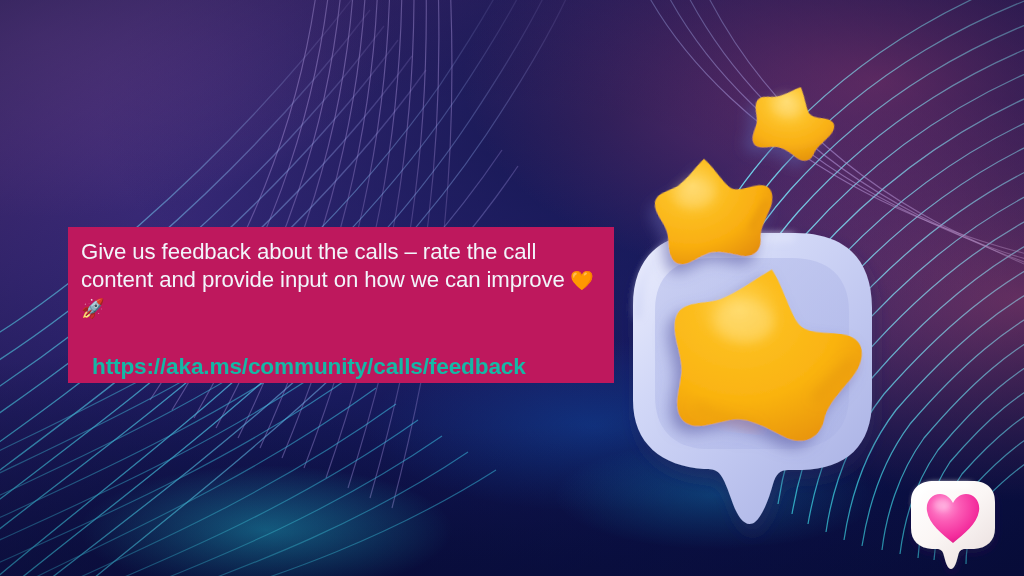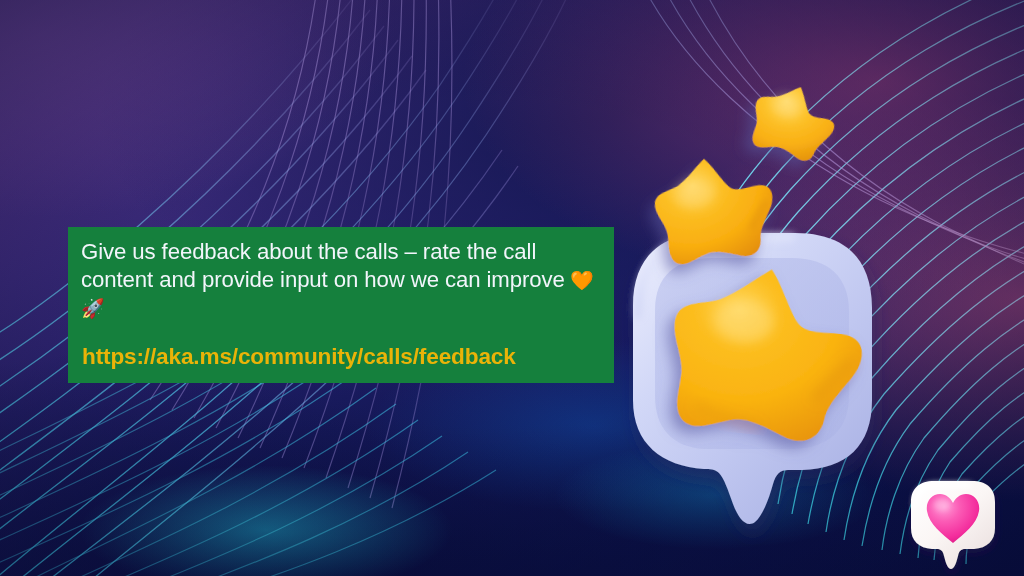--- a/index.html
+++ b/index.html
@@ -56,46 +56,46 @@
   .bg-lines { mix-blend-mode: screen; }
   .bg-lines svg { display: block; width: 100%; height: 100%; }
 
   
   #text-card {
     position: absolute;
     left: 68px;
     top: 227px;
     width: 546px;
     height: 156px;
-    background: #15803d;
+    background: #be185d;
     box-sizing: border-box;
     padding: 11px 16px 0 13px;
   }
   #body-text {
     color: #f2f5fb;
     font-size: 22.2px;
     line-height: 27.5px;
     letter-spacing: -0.1px;
     white-space: pre-wrap;
     margin: 0;
   }
   .emoji {
     font-size: 19px;
     letter-spacing: 1px;
   }
   #url-text {
     position: absolute;
     left: 80px;
     top: 341px;
-    color: #eab308;
+    color: #14b8a6;
     font-size: 22.6px;
     font-weight: bold;
     letter-spacing: -0.15px;
     line-height: 28px;
-    margin: 2px;
+    margin: 12px;
   }
 
   
   #bubble-art {
     position: absolute;
     left: 600px;
     top: 70px;
     width: 310px;
     height: 420px;
     pointer-events: none;

